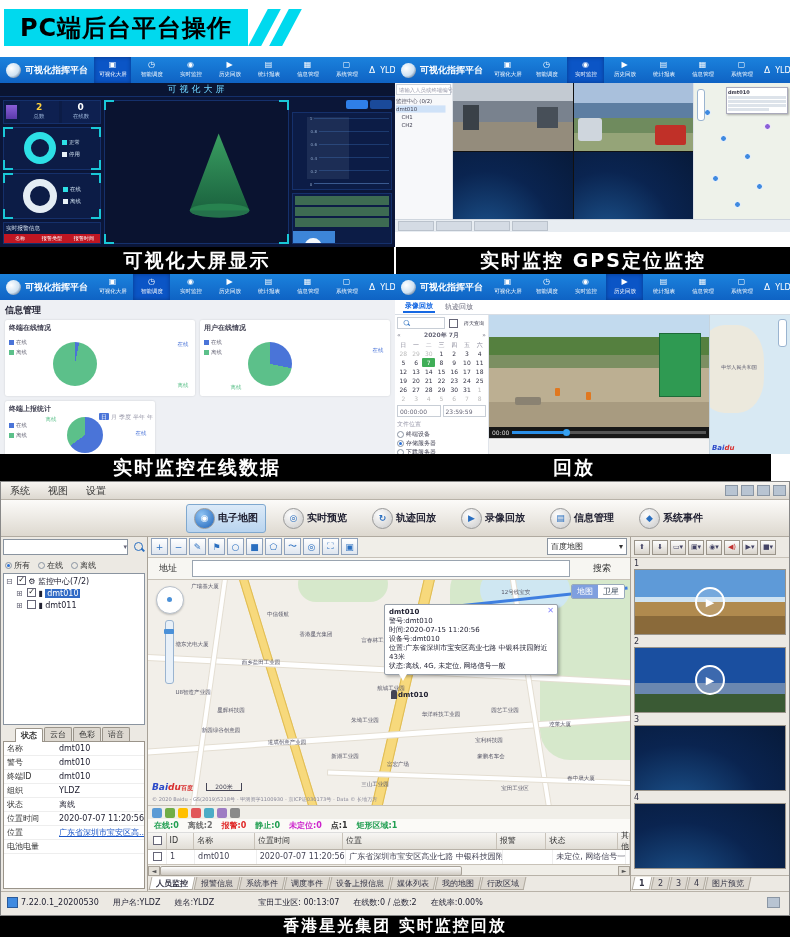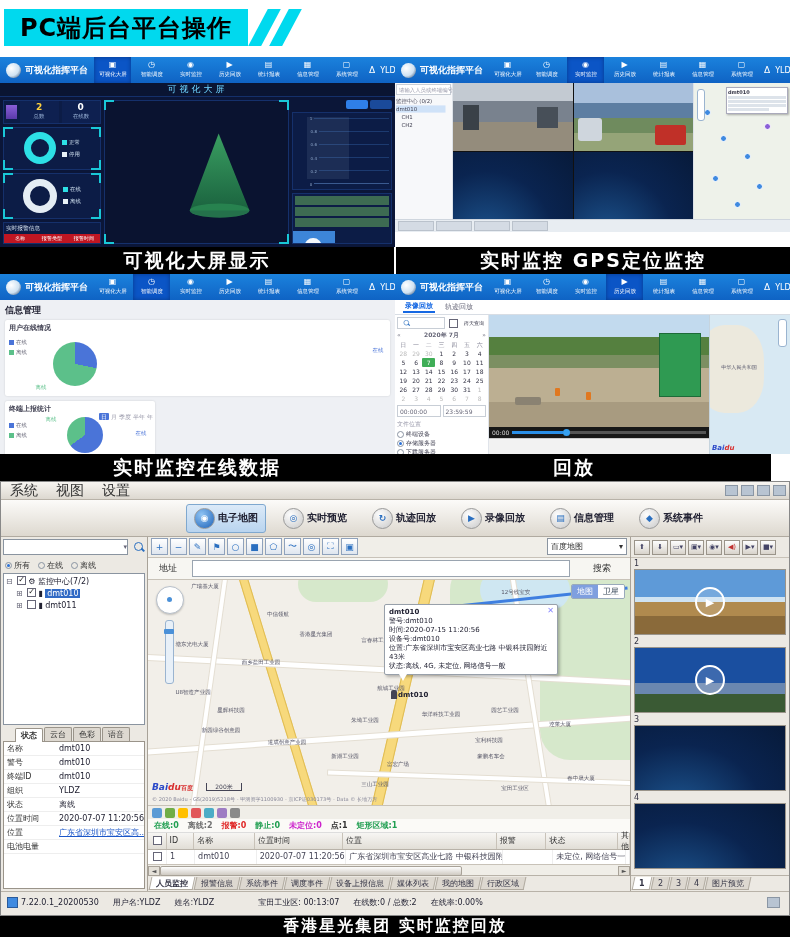--- a/index.html
+++ b/index.html
@@ -94,21 +94,21 @@
   .scene{position:absolute;left:0;top:0;right:0;height:112px;
          background:linear-gradient(#c2daee 0 20%,#55803f 20% 36%,#7c8f62 36% 47%,#bcaf92 47% 78%,#a89b80 78% 100%)}
   .truck{position:absolute;right:8px;top:18px;width:40px;height:62px;background:#2f9a52;border:1px solid #1d6b38}
   .ctrl{position:absolute;left:0;right:0;top:112px;height:11px;background:#181818;display:flex;align-items:center;color:#ddd;font-size:6px;gap:3px;padding:0 3px}
   .track{flex:1;height:3px;background:#555;position:relative}
   .track i{position:absolute;left:0;top:0;height:3px;width:26%;background:#2a8fe8}
   .track b{position:absolute;left:26%;top:-2px;width:7px;height:7px;border-radius:50%;background:#35a0f0}
   .pd-map{width:80px;background:#d8e9f3;position:relative;border-left:1px solid #c6d4de;overflow:hidden}
   
   .win{background:#ece9e3;border:1px solid #888;box-sizing:border-box}
-  .menubar{height:17px;background:linear-gradient(#f7f5f1,#ddd8d0);border-bottom:1px solid #b8b2a8;display:flex;align-items:center;font-size:14px;color:#333}
+  .menubar{height:17px;background:linear-gradient(#f7f5f1,#ddd8d0);border-bottom:1px solid #b8b2a8;display:flex;align-items:center;font-size:10px;color:#333}
   .menu-it{padding:0 9px;cursor:pointer}
   .wctl{width:11px;height:9px;background:#b8c4d2;border:1px solid #8a96a4;margin-right:3px}
   .toolbar{height:36px;background:linear-gradient(#fcfbf9,#ddd8cf);border-bottom:1px solid #b0aaa0;display:flex;align-items:center;padding-left:185px;gap:9px}
   .mod{display:flex;align-items:center;gap:3px;height:27px;padding:0 7px;border:1px solid transparent;border-radius:3px;font-size:10px;font-weight:bold;color:#223;cursor:pointer}
   .mod.active{background:linear-gradient(#dceaf8,#b9d4ef);border-color:#7fa8cf}
   .mod-ic{width:19px;height:19px;border-radius:50%;background:radial-gradient(circle at 35% 30%,#fdfdfd,#c9c9c9);border:1px solid #999;
           display:flex;align-items:center;justify-content:center;font-size:9px;color:#2a6fc0}
   .mod.active .mod-ic{background:radial-gradient(circle at 35% 30%,#8fc4f4,#1e62b8);color:#fff}
   .lpanel{width:146px;background:#ece9e3;border-right:1px solid #a8a298;display:flex;flex-direction:column}
   .combo{flex:1;height:14px;background:#fff;border:1px solid #8a94a0;font-size:8px;color:#555;display:flex;align-items:center}
@@ -483,20 +483,34 @@
     <div class="pright">
       <span class="bell">Δ</span>
       <span>YLDZ</span>
 
     </div>
   </div>
   <div class="pc-body">
     <div style="font-size:9px;font-weight:bold;color:#223;margin-bottom:3px">信息管理</div>
     <div class="fx" style="gap:5px">
       <div class="card" style="flex:1;height:76px">
+        <div class="card-t">终端在线情况</div>
+        <div class="lg-row" style="position:absolute;left:4px;top:18px">
+            <span class="lg-sq" style="background:#4a74d8"></span>
+            <span class="lg-tx" style="color:#667">在线</span>
+          </div>
+        <div class="lg-row" style="position:absolute;left:4px;top:28px">
+            <span class="lg-sq" style="background:#5cc08a"></span>
+            <span class="lg-tx" style="color:#667">离线</span>
+          </div>
+        <div class="pie" style="position: absolute; left: 48px; top: 22px; width: 44px; height: 44px; background: conic-gradient(rgb(74, 116, 216) 0deg, rgb(74, 116, 216) 3%, rgb(92, 192, 138) 3%, rgb(92, 192, 138) 100%);"></div>
+        <span class="callout" style="right:6px;top:20px;color:#4a74d8">在线</span>
+        <span class="callout" style="right:6px;bottom:6px;color:#5cc08a">离线</span>
+      </div>
+      <div class="card" style="flex:1;height:76px">
         <div class="card-t">用户在线情况</div>
         <div class="lg-row" style="position:absolute;left:4px;top:18px">
             <span class="lg-sq" style="background:#4a74d8"></span>
             <span class="lg-tx" style="color:#667">在线</span>
           </div>
         <div class="lg-row" style="position:absolute;left:4px;top:28px">
             <span class="lg-sq" style="background:#5cc08a"></span>
             <span class="lg-tx" style="color:#667">离线</span>
           </div>
         <div class="pie" style="position: absolute; left: 48px; top: 22px; width: 44px; height: 44px; background: conic-gradient(rgb(74, 116, 216) 0deg, rgb(74, 116, 216) 28%, rgb(92, 192, 138) 28%, rgb(92, 192, 138) 100%);"></div>

